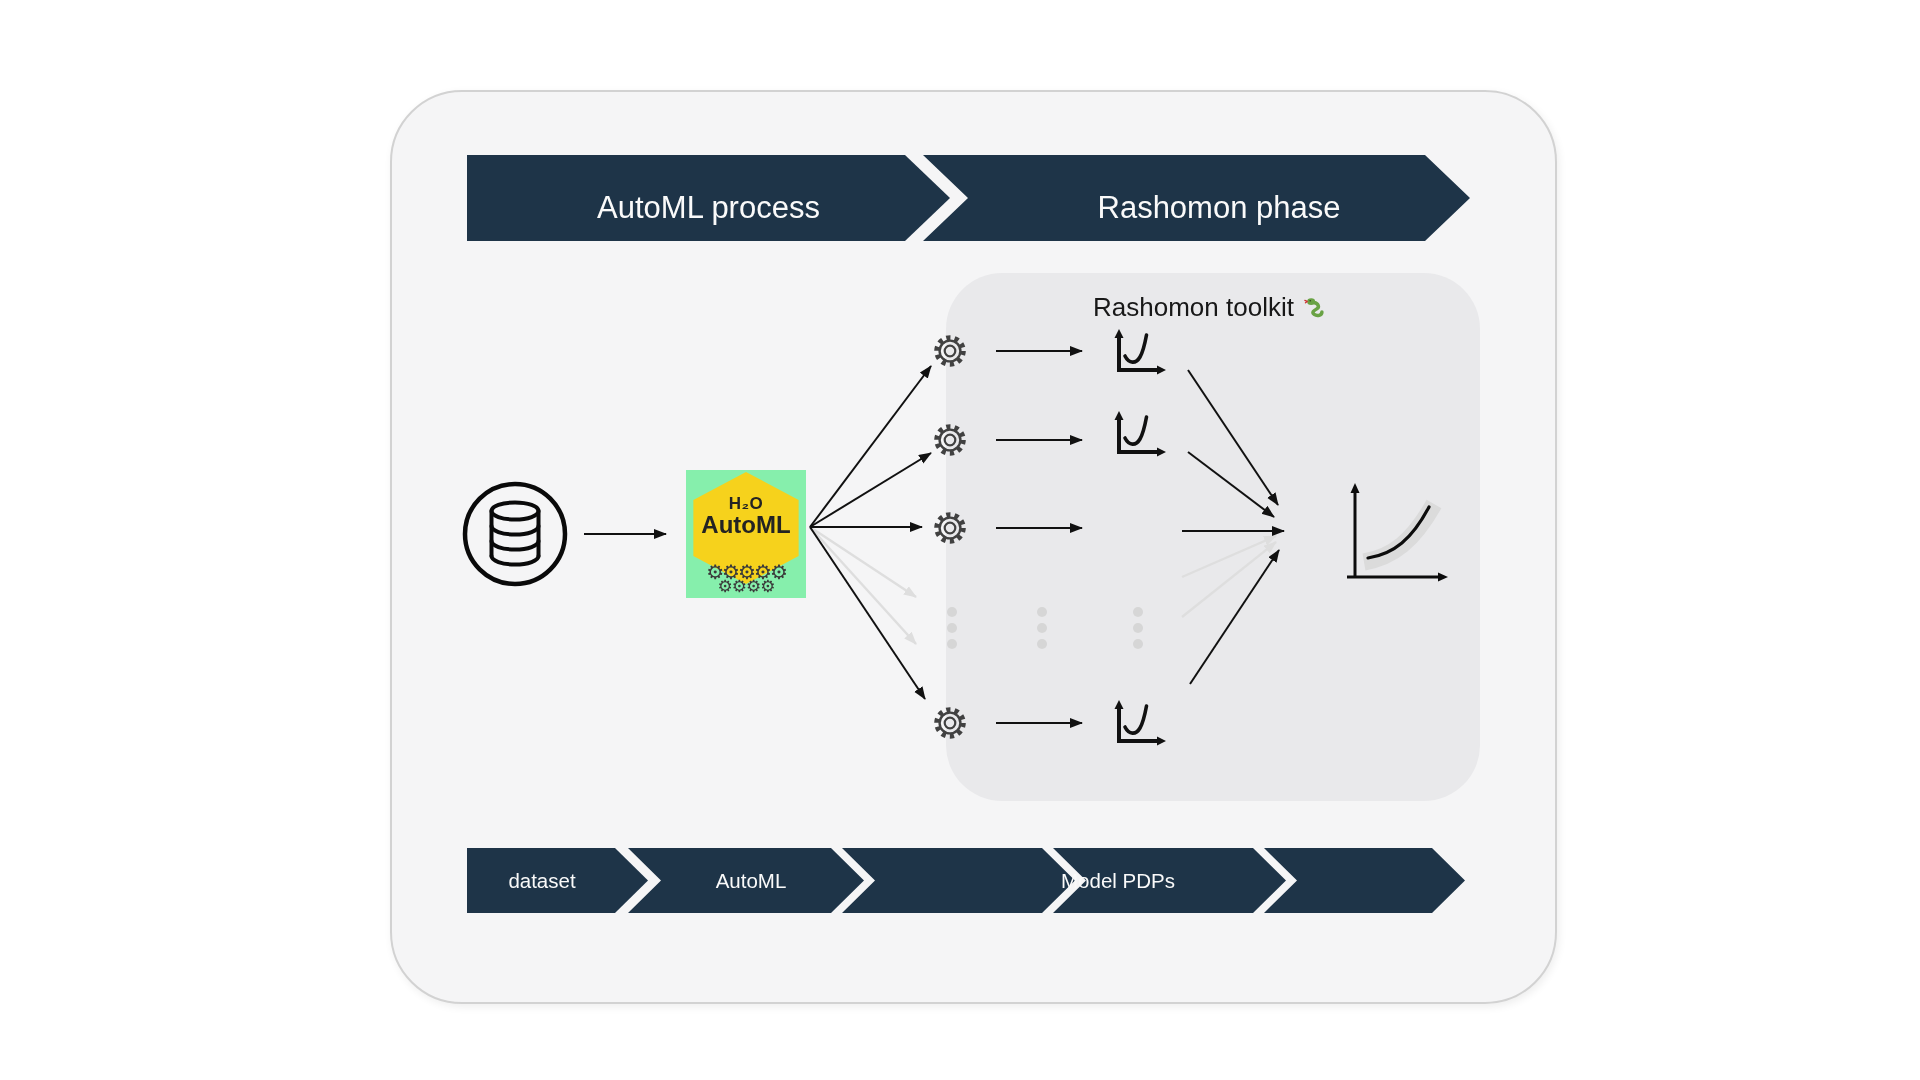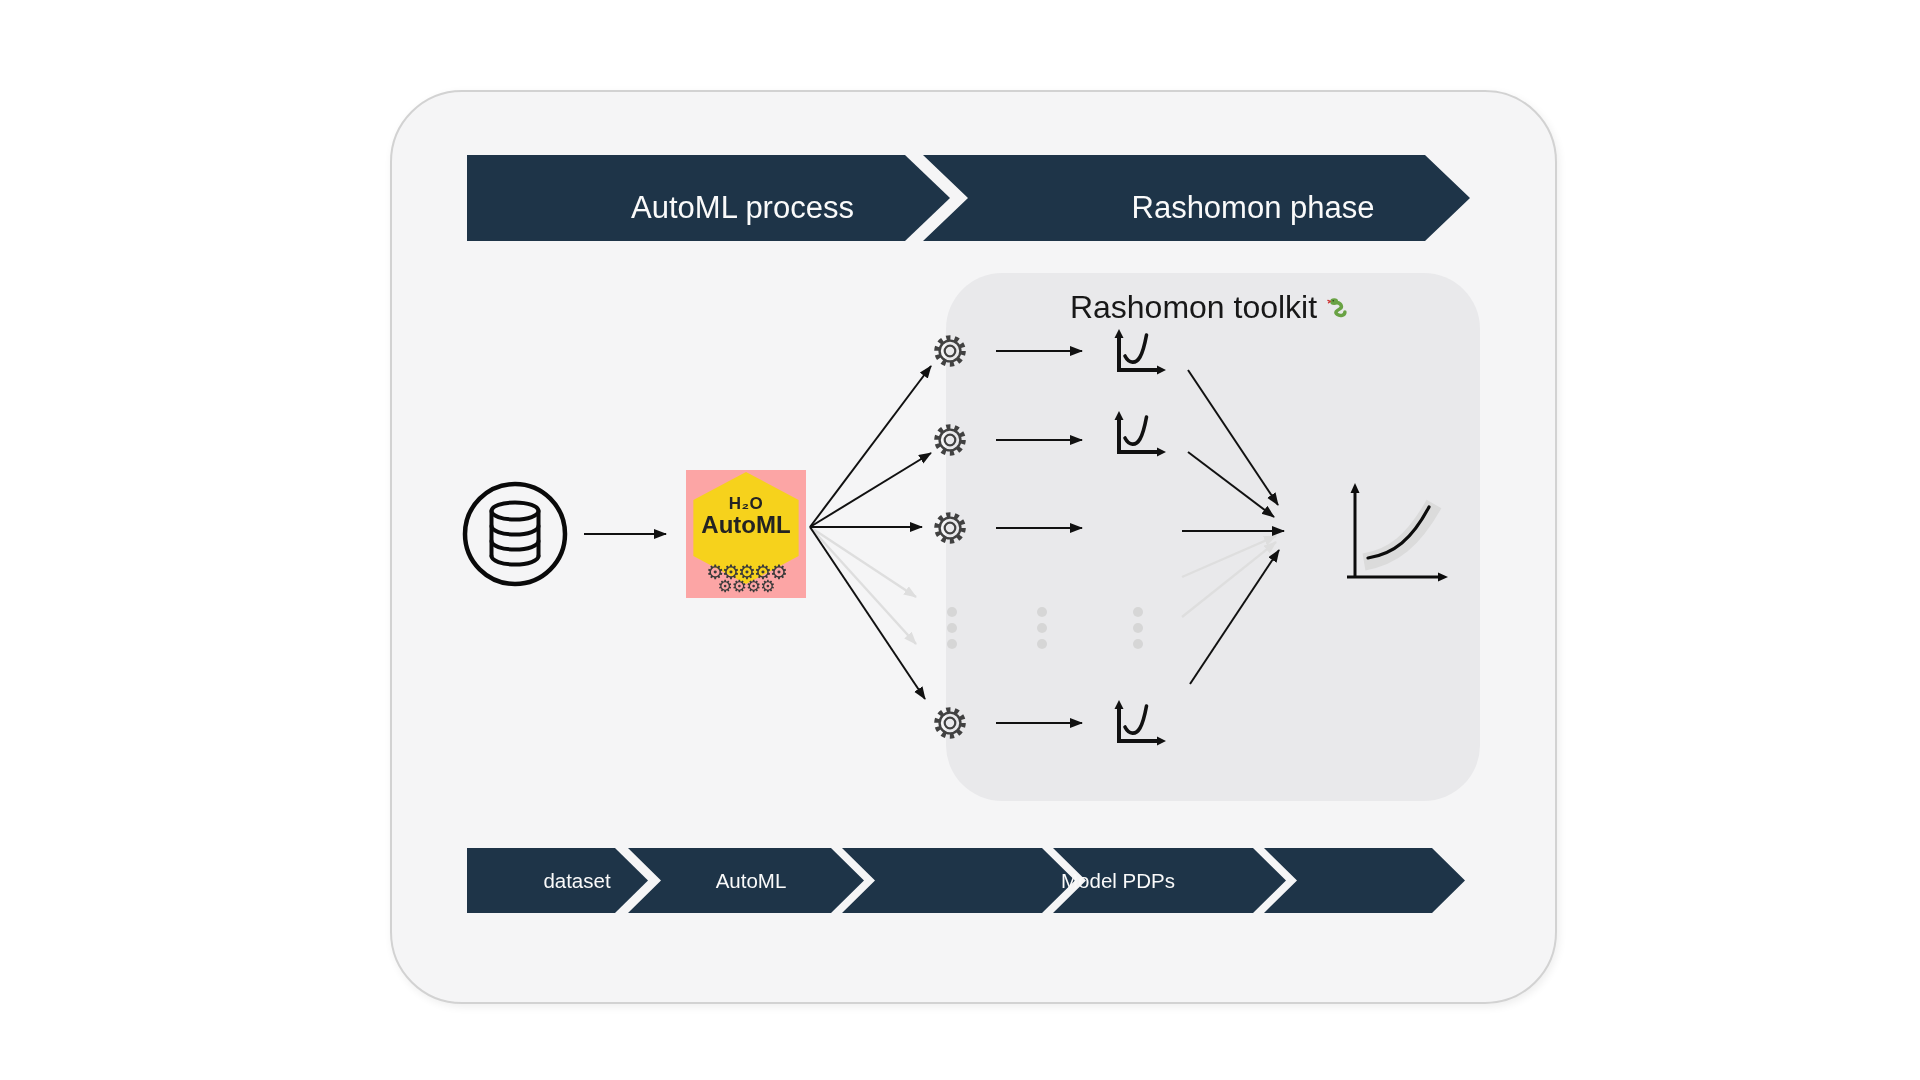--- a/index.html
+++ b/index.html
@@ -6,33 +6,33 @@
   .stage{position:relative;width:1920px;height:1080px;background:#ffffff;
          font-family:"Liberation Sans",sans-serif;overflow:hidden;}
   .panel{position:absolute;left:390px;top:90px;width:1163px;height:910px;
          background:#f5f5f6;border:2px solid #d2d2d2;border-radius:72px;
          box-shadow:2px 3px 8px rgba(0,0,0,0.07);}
   .toolkit-box{position:absolute;left:946px;top:273px;width:534px;height:528px;
          background:#e9e9eb;border-radius:56px;}
   .diagram{position:absolute;left:0;top:0;}
   .banner-label{position:absolute;color:#fafafa;display:flex;align-items:center;
          justify-content:center;text-align:center;}
-  .top-label{top:155px;height:106px;font-size:31px;margin-left:34px;}
+  .top-label{top:155px;height:106px;font-size:31px;}
   #t1{left:467px;width:483px;}
   #t2{left:968px;width:502px;}
   .bottom-label{top:848px;height:65px;font-size:20.5px;line-height:1.33;}
-  #b1{left:482px;width:150px;padding-left:20px;}
+  #b1{left:467px;width:150px;}
   #b2{left:661px;width:180px;}
   #b3{left:875px;width:172px;}
   #b4{left:1032px;width:172px;}
   #b5{left:1297px;width:150px;}
   .toolkit-title{position:absolute;left:1062px;top:288px;width:300px;height:38px;
          display:flex;align-items:center;justify-content:center;gap:9px;
-         font-size:32px;color:#181818;}
-  .logo{position:absolute;left:686px;top:470px;width:120px;height:128px;background:#fca5a5;}
+         font-size:26px;color:#181818;}
+  .logo{position:absolute;left:686px;top:470px;width:120px;height:128px;background:#86efac;}
   .hex{position:absolute;left:4px;top:2px;right:4px;bottom:14px;background:#f6d21c;
        clip-path:polygon(50% 0%,97% 25%,97% 75%,50% 100%,3% 75%,3% 25%);}
   .logo-text{position:absolute;top:24px;left:0;right:0;text-align:center;
        color:#232323;font-weight:bold;}
   .logo-h2o{font-size:17px;letter-spacing:.5px;}
   .logo-automl{font-size:24px;margin-top:-3px;}
   .logo-gears{position:absolute;bottom:4px;left:0;right:0;text-align:center;
        color:#3a3a3a;line-height:.82;}
   .logo-gears .g1{font-size:20px;letter-spacing:-2px;display:block;}
   .logo-gears .g2{font-size:17px;letter-spacing:-1px;display:block;}

